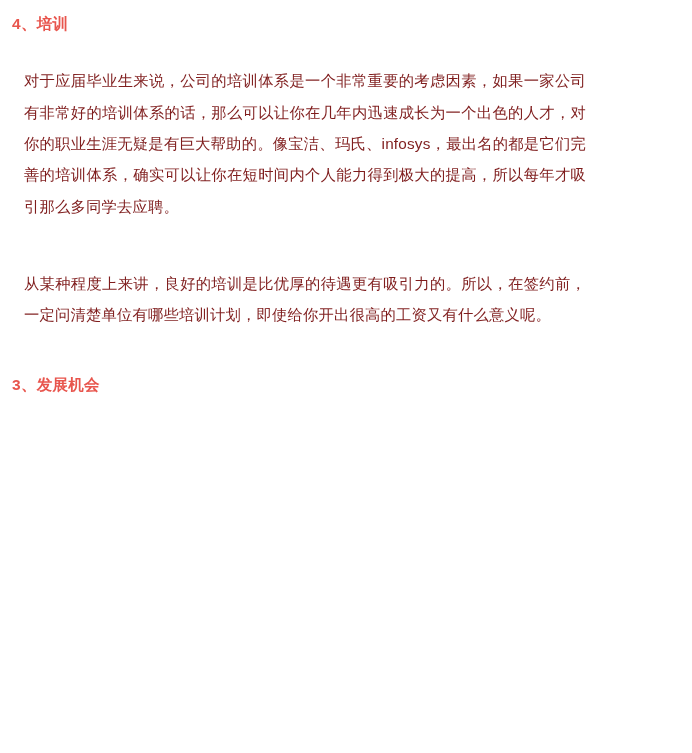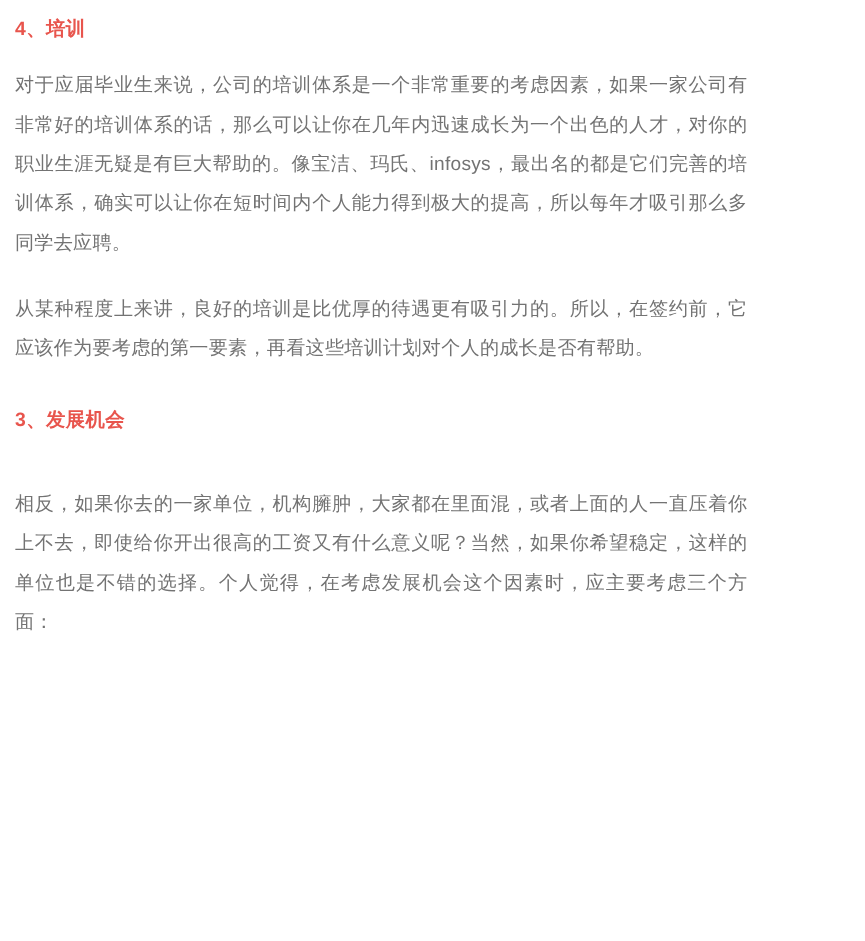--- a/index.html
+++ b/index.html
@@ -28,24 +28,24 @@
     margin: 0;
     letter-spacing: 0.3px;
   }
   .heading.first {
     padding-top: 4px;
   }
   .heading.second {
     padding-top: 2px;
   }
   .para {
-    color: #737373;
+    color: #7f1d1d;
     font-size: 15.3px;
     line-height: 2.05;
-    margin: 0;
+    margin: 12px;
     text-align: justify;
     text-justify: inter-ideograph;
     letter-spacing: 0.2px;
   }
   .gap-after-heading { height: 18px; }
   .gap-between-paras { height: 22px; }
   .gap-before-heading { height: 28px; }
 </style>
 </head>
 <body>
@@ -53,26 +53,25 @@
 <div class="page">
 
   <h2 class="heading first">4、培训</h2>
 
   <div class="gap-after-heading"></div>
 
   <p class="para">对于应届毕业生来说，公司的培训体系是一个非常重要的考虑因素，如果一家公司有非常好的培训体系的话，那么可以让你在几年内迅速成长为一个出色的人才，对你的职业生涯无疑是有巨大帮助的。像宝洁、玛氏、infosys，最出名的都是它们完善的培训体系，确实可以让你在短时间内个人能力得到极大的提高，所以每年才吸引那么多同学去应聘。</p>
 
   <div class="gap-between-paras"></div>
 
-  <p class="para">从某种程度上来讲，良好的培训是比优厚的待遇更有吸引力的。所以，在签约前，它应该作为要考虑的第一要素，再看这些培训计划对个人的成长是否有帮助。</p>
+  <p class="para">从某种程度上来讲，良好的培训是比优厚的待遇更有吸引力的。所以，在签约前，一定问清楚单位有哪些培训计划，即使给你开出很高的工资又有什么意义呢。</p>
 
   <div class="gap-before-heading"></div>
 
   <h2 class="heading second">3、发展机会</h2>
 
   <div class="gap-after-heading"></div>
 
 
   <div class="gap-between-paras"></div>
 
-  <p class="para">相反，如果你去的一家单位，机构臃肿，大家都在里面混，或者上面的人一直压着你上不去，即使给你开出很高的工资又有什么意义呢？当然，如果你希望稳定，这样的单位也是不错的选择。个人觉得，在考虑发展机会这个因素时，应主要考虑三个方面：</p>
 
 </div>
 
 </body></html>

